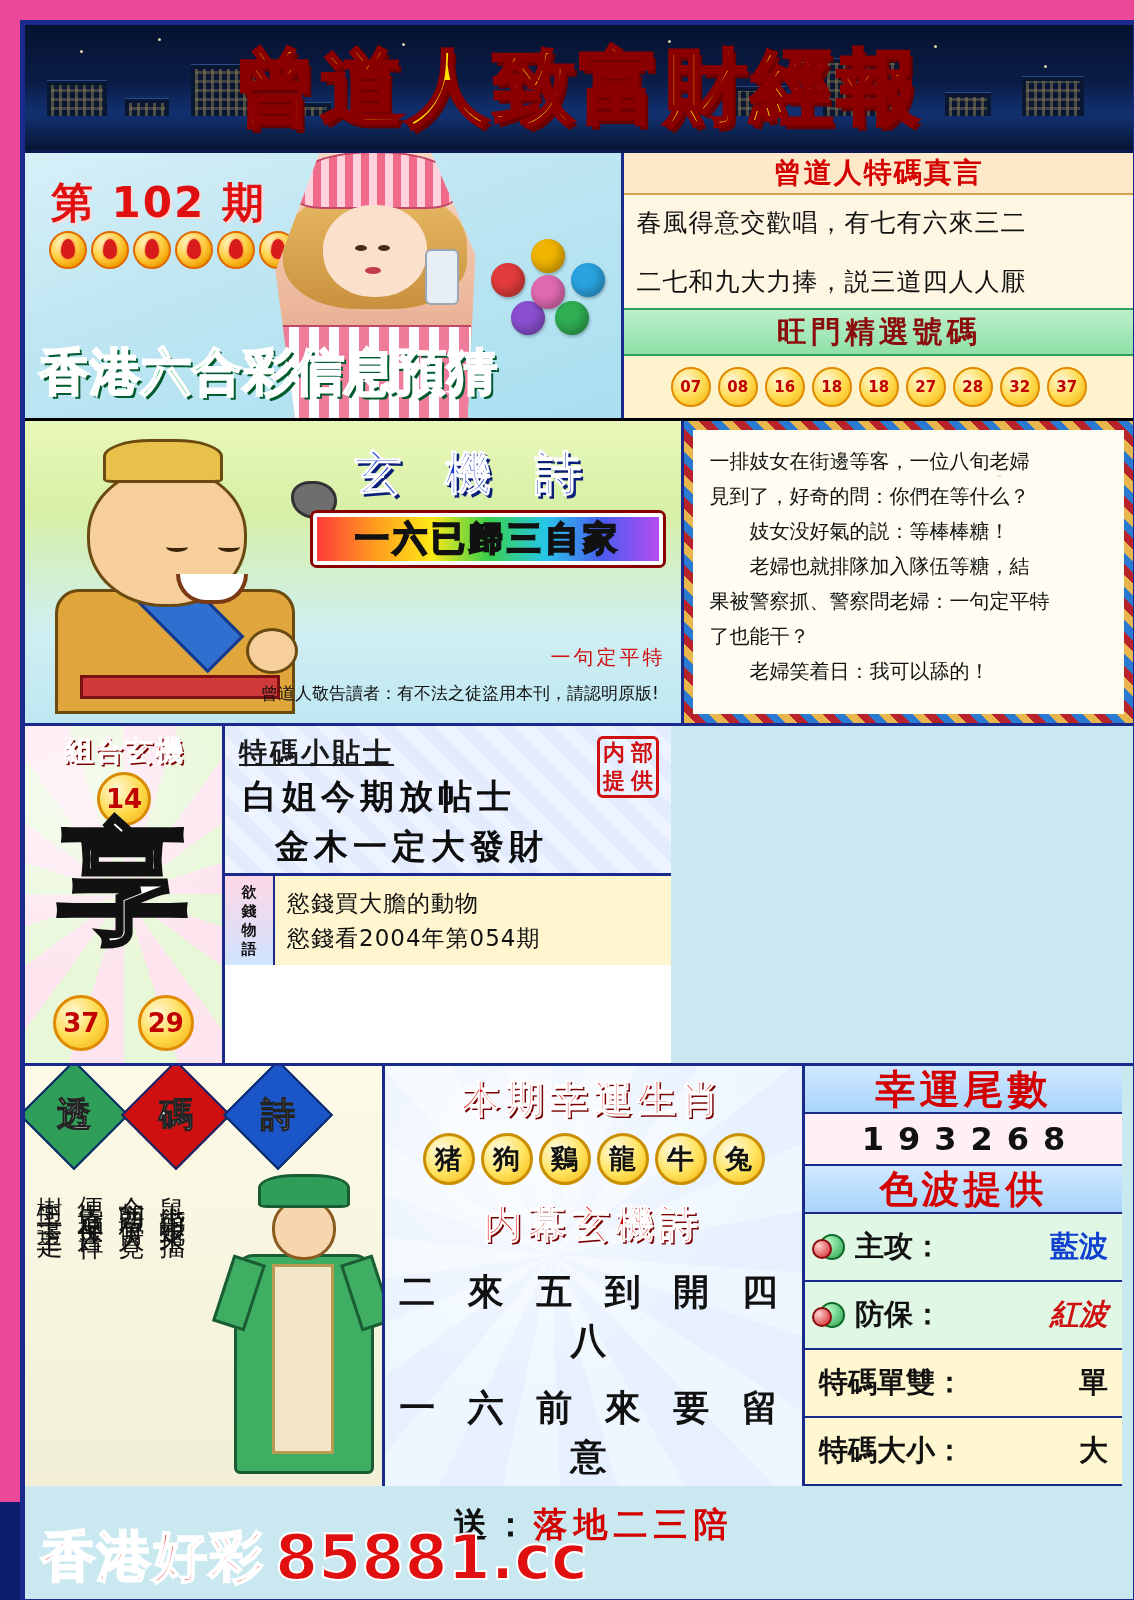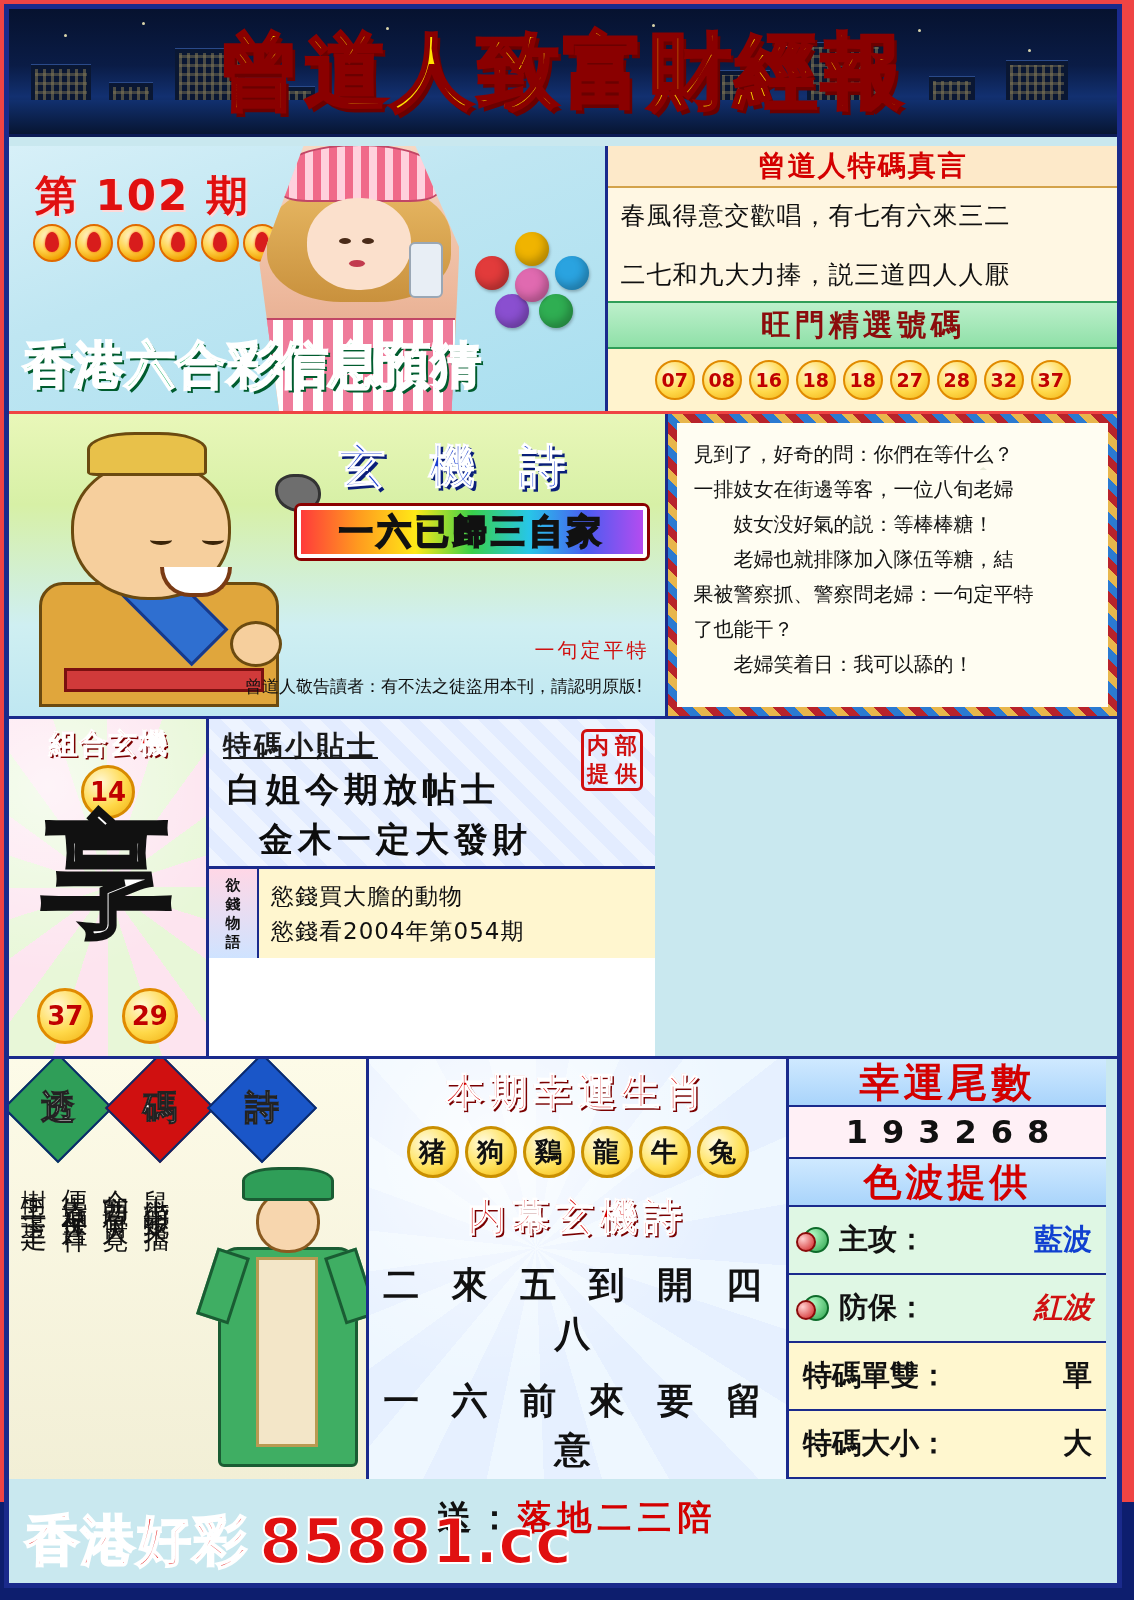--- a/index.html
+++ b/index.html
@@ -5,22 +5,22 @@
   * { box-sizing: border-box; margin:0; padding:0; }
   body {
     width:1134px; height:1600px;
     font-family:"Liberation Sans", sans-serif;
     background:#0d1e6e;
     overflow:hidden;
   }
   .page {
     position:relative;
     width:1134px; height:1502px;
-    background:#ef4444;
-    padding:4px;
+    background:#ec4899;
+    padding:20px;
   }
   .frame {
     position:relative;
     width:1118px; height:1584px;
     border:5px solid #1a2a8c;
     background:#c9e8ef;
   }
 
   
   .masthead {
@@ -56,21 +56,21 @@
     font-weight:bold;
     font-size:82px;
     letter-spacing:4px;
     color:#ffe200;
     -webkit-text-stroke:3px #8a0000;
     text-shadow: 4px 5px 0 #6b0000, 0 0 2px #a80000;
     white-space:nowrap;
   }
 
   
-  .topband { display:flex; height:268px; border-bottom:3px solid #ef4444;margin-top:9px; }
+  .topband { display:flex; height:268px; border-bottom:3px solid #000000; }
   .topleft {
     position:relative; width:600px;
     background:linear-gradient(160deg,#d7f0f8 0%, #bfe6f2 40%, #a9dff0 100%);
     border-right:3px solid #1a2a8c;
     overflow:hidden;
   }
   .issue {
     position:absolute; left:26px; top:22px;
     font-family:"DejaVu Sans", sans-serif;
     font-size:42px; font-weight:bold; color:#e01010;
@@ -162,21 +162,21 @@
     display:flex; align-items:center; justify-content:center;
     font-family:"DejaVu Sans", sans-serif; font-size:30px; font-weight:bold;
     color:#8b0c0c; letter-spacing:4px;
   }
   .tr-nums {
     height:62px; background:#fff3ce; display:flex; align-items:center; justify-content:center; gap:7px;
   }
   .numball {
     width:40px;height:40px;border-radius:50%;
     display:flex;align-items:center;justify-content:center;
-    font-family:"DejaVu Sans", sans-serif; font-weight:bold; font-size:19px;
+    font-family:"DejaVu Sans", sans-serif; font-weight:bold; font-size:15px;
     color:#c00000; background:radial-gradient(circle at 34% 30%, #fff8d8, #ffd94a 55%, #f0ae10);
     border:2px solid #e08a00;
   }
 
   
   .midband { display:flex; height:305px; border-bottom:3px solid #1a2a8c; }
   .midleft {
     position:relative; width:660px;
     background:linear-gradient(180deg,#e9f7b9 0%, #d7f0a6 30%, #cfeff2 70%, #bfe7f2 100%);
     border-right:3px solid #1a2a8c; overflow:hidden;
@@ -568,22 +568,22 @@
         <div class="rainbowbar">
           <span>一六已歸三自家</span>
         </div>
         <div class="note-red">一句定平特</div>
         <div class="note-small">曾道人敬告讀者：有不法之徒盜用本刊，請認明原版!</div>
       </div>
 
       <div class="midright">
         <div class="ghost"></div>
         <div class="mr-body">
+          <p class="indent1">一排妓女在街邊等客，一位八旬老婦</p>
           <p class="indent1">見到了，好奇的問：你們在等什么？</p>
-          <p class="indent1">一排妓女在街邊等客，一位八旬老婦</p>
           <p class="indent2">妓女没好氣的説：等棒棒糖！</p>
           <p class="indent2">老婦也就排隊加入隊伍等糖，結</p>
           <p class="indent1">果被警察抓、警察問老婦：一句定平特</p>
           <p class="indent1">了也能干？</p>
           <p class="indent2">老婦笑着日：我可以舔的！</p>
         </div>
       </div>
     </div>
 
     <div class="thirdband">

